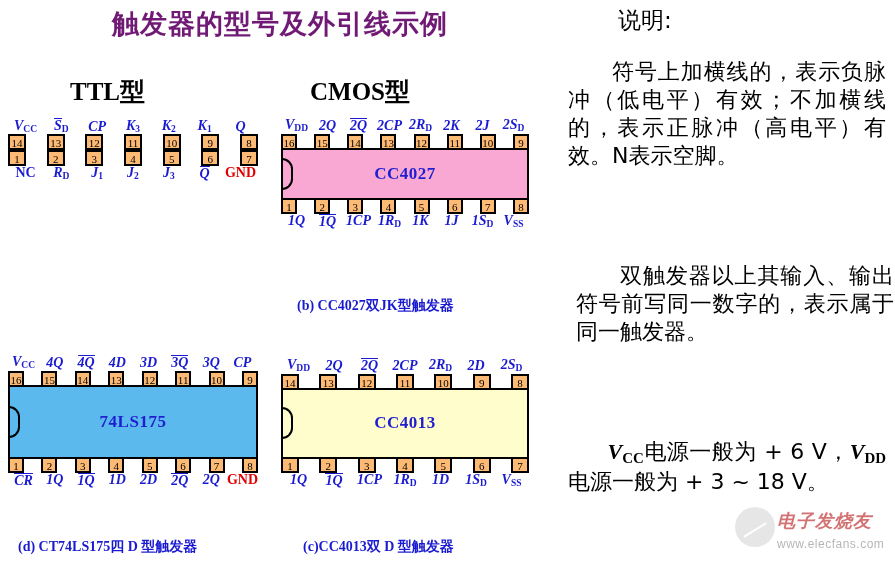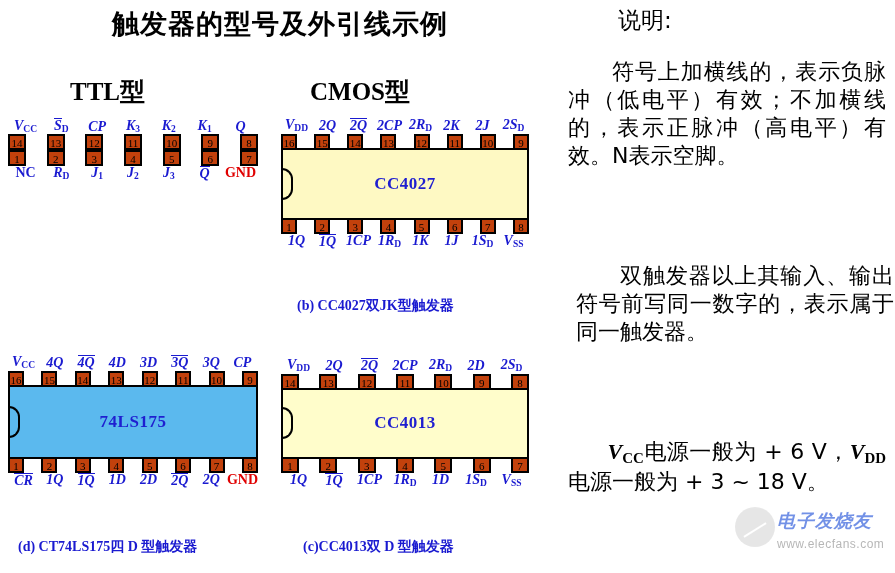--- a/index.html
+++ b/index.html
@@ -11,21 +11,21 @@
     position:relative;
   }
   .page{position:relative;width:895px;height:573px;}
 
   
   .left-col{position:absolute;left:0;top:0;width:560px;height:573px;}
 
   .main-title{
     position:absolute;left:0;top:6px;width:560px;
     text-align:center;
-    color:#000000;
+    color:#701a75;
     font-size:27px;
     font-weight:bold;
     font-family:"DejaVu Sans", sans-serif;
     letter-spacing:1px;
   }
 
   .col-head{
     position:absolute;
     font-size:25px;font-weight:bold;color:#000;
     font-family:"Liberation Serif", serif;
@@ -37,21 +37,21 @@
   
   .chip{position:absolute;}
   .pin-row{
     display:flex;
     justify-content:space-between;
     position:relative;
     z-index:3;
   }
   .pin{
     border:2px solid #000;
-    background:#c2410c;
+    background:#fdba74;
     text-align:center;
     font-size:11px;
     font-family:"Liberation Serif", serif;
     color:#000;
     line-height:1;
     box-sizing:border-box;
     height:16px;
     padding-top:2px;
   }
   .body{
@@ -141,21 +141,21 @@
     position:absolute;
     left:735px;top:505px;
     width:160px;height:68px;
     opacity:.62;
     pointer-events:none;
   }
   .wm-txt{
     position:absolute;left:42px;top:4px;
     font-family:"DejaVu Sans", sans-serif;
     font-size:18px;font-weight:bold;
-    color:#1d4ed8;
+    color:#b91c1c;
     font-style:italic;
     letter-spacing:1px;
     white-space:nowrap;
   }
   .wm-url{
     position:absolute;left:42px;top:32px;
     font-family:"Liberation Sans", sans-serif;
     font-size:12px;
     color:#8a8a8a;
     letter-spacing:.5px;
@@ -242,21 +242,21 @@
       <div class="pin-row" id="chip1-topnum">
           <div class="pin" style="width: 16px;">16</div>
           <div class="pin" style="width: 16px;">15</div>
           <div class="pin" style="width: 16px;">14</div>
           <div class="pin" style="width: 16px;">13</div>
           <div class="pin" style="width: 16px;">12</div>
           <div class="pin" style="width: 16px;">11</div>
           <div class="pin" style="width: 16px;">10</div>
           <div class="pin" style="width: 16px;">9</div>
         </div>
-      <div class="body" id="chip1-body" style="height: 72px; background: #fef9c3;">
+      <div class="body" id="chip1-body" style="height: 52px; background: #f9a8d4;">
         <div class="notch"></div>
         <div class="name">CC4027</div>
       </div>
       <div class="pin-row" id="chip1-botnum">
           <div class="pin" style="width: 16px;">1</div>
           <div class="pin" style="width: 16px;">2</div>
           <div class="pin" style="width: 16px;">3</div>
           <div class="pin" style="width: 16px;">4</div>
           <div class="pin" style="width: 16px;">5</div>
           <div class="pin" style="width: 16px;">6</div>

